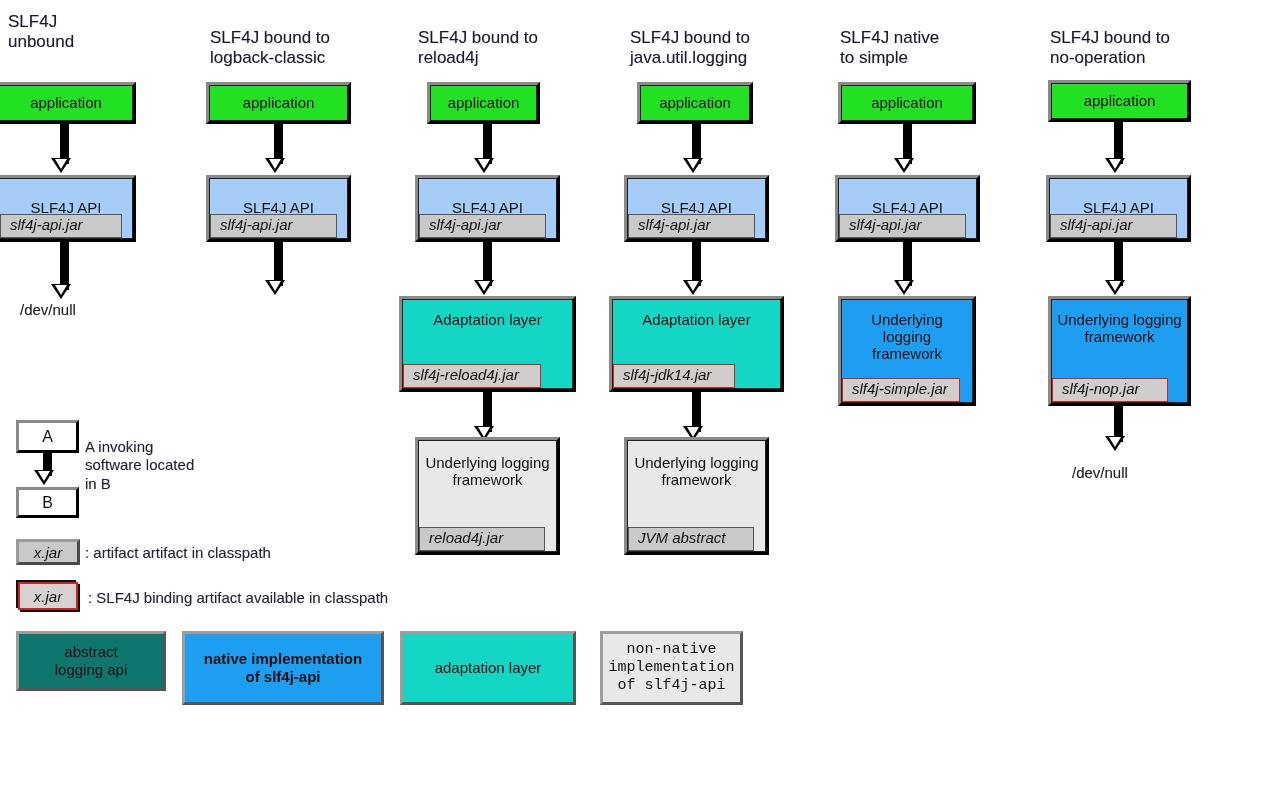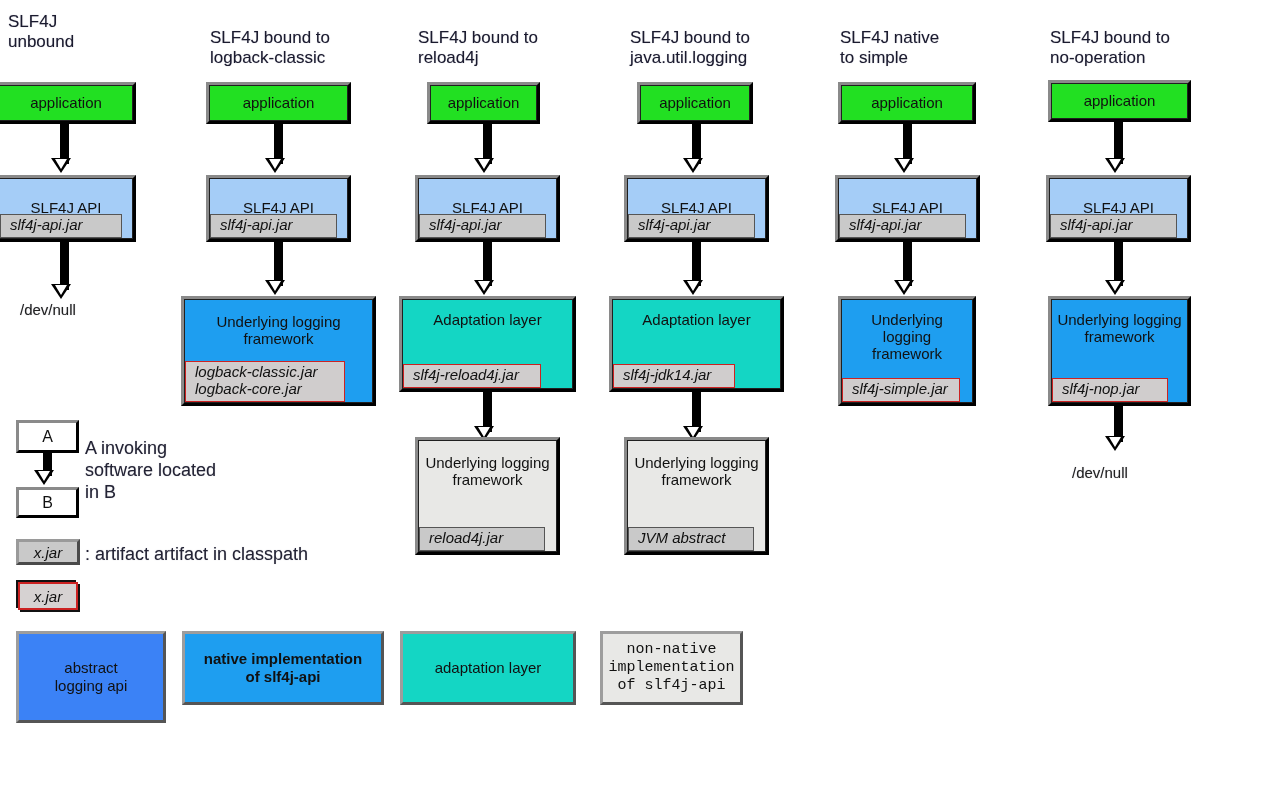--- a/index.html
+++ b/index.html
@@ -74,21 +74,21 @@
 
   
   .legbox{
     position:absolute;box-sizing:border-box;
     border-top:3px solid #8a8a8a;border-left:3px solid #8a8a8a;
     border-right:3px solid #000;border-bottom:3px solid #000;
     background:#fff;
     display:flex;align-items:center;justify-content:center;
     font-size:16px;color:#111;
   }
-  .legtext{position:absolute;font-size:18px;line-height:1.22;color:#232334;
+  .legtext{position:absolute;font-size:15px;line-height:1.22;color:#232334;
            white-space:pre-line;text-shadow:0 0 1px rgba(130,130,150,.5);}
   .legchip{
     position:absolute;box-sizing:border-box;background:#c9c9c9;
     border-top:3px solid #9a9a9a;border-left:3px solid #9a9a9a;
     border-right:3px solid #4a4a4a;border-bottom:3px solid #4a4a4a;
     display:flex;align-items:center;justify-content:center;
     font-style:italic;font-size:15px;color:#111;
   }
   .legchip.binding{
     background:#d6d2d2;
@@ -147,30 +147,20 @@
   <div class="box c-api" style="left:206px;top:175px;width:145px;height:67px;">
     <div class="inner c-api">
       <div class="title">SLF4J API</div>
       <div class="jar" style="width:127px;">slf4j-api.jar</div>
     </div>
   </div>
   <div class="vline" style="left:274px;top:242px;height:44px;"></div>
   <div class="arrowhead" style="left:265px;top:280px;"></div>
   <div class="arrownotch" style="left:269px;top:281px;"></div>
 
-  <div class="box c-native" style="left:181px;top:296px;width:195px;height:110px;">
-    <div class="inner c-native">
-      <div class="title" style="white-space:pre-line;flex:0 0 auto;padding-top:14px;">Underlying logging
-framework</div>
-      <div class="jar binding" style="width:160px;">
-        <div>logback-classic.jar</div>
-        <div>logback-core.jar</div>
-      </div>
-    </div>
-  </div>
 
   <div class="coltitle" style="left:418px;top:28px;">SLF4J bound to
 reload4j</div>
 
   <div class="box c-app" style="left:427px;top:82px;width:113px;height:42px;">
     <div class="inner c-app">
       <div class="title">application</div>
     </div>
   </div>
   <div class="vline" style="left:483px;top:124px;height:40px;"></div>
@@ -327,22 +317,23 @@
 in B</div>
 
   <div class="legchip" style="left:16px;top:539px;width:64px;height:26px;">
     <span>x.jar</span>
   </div>
   <div class="legtext" style="left:85px;top:544px;">: artifact artifact in classpath</div>
 
   <div class="legchip binding" style="left:18px;top:582px;width:60px;height:28px;">
     <span>x.jar</span>
   </div>
-
-  <div class="swatch" style="left:16px;top:631px;width:150px;height:92px;background:#3b82f6;">
+  <div class="legtext" style="left:88px;top:589px;">: SLF4J binding artifact available in classpath</div>
+
+  <div class="swatch" style="left:16px;top:631px;width:150px;height:60px;background:#0f766e;">
     <span style="white-space:pre-line;">abstract
 logging api</span>
   </div>
   <div class="swatch" style="left:182px;top:631px;width:202px;height:74px;background:#1e9ef0;">
     <span style="white-space:pre-line;font-weight:bold;">native implementation
 of slf4j-api</span>
   </div>
   <div class="swatch" style="left:400px;top:631px;width:176px;height:74px;background:#14d6c4;">
     <span style="white-space:pre-line;">adaptation layer</span>
   </div>

